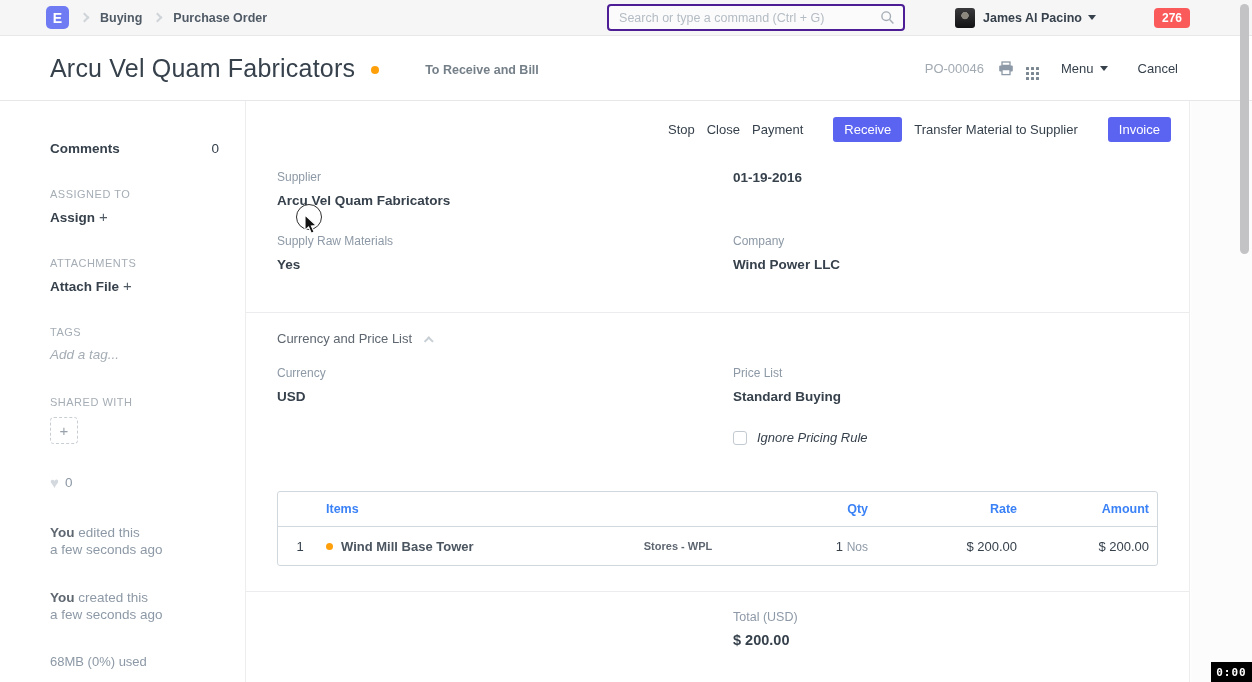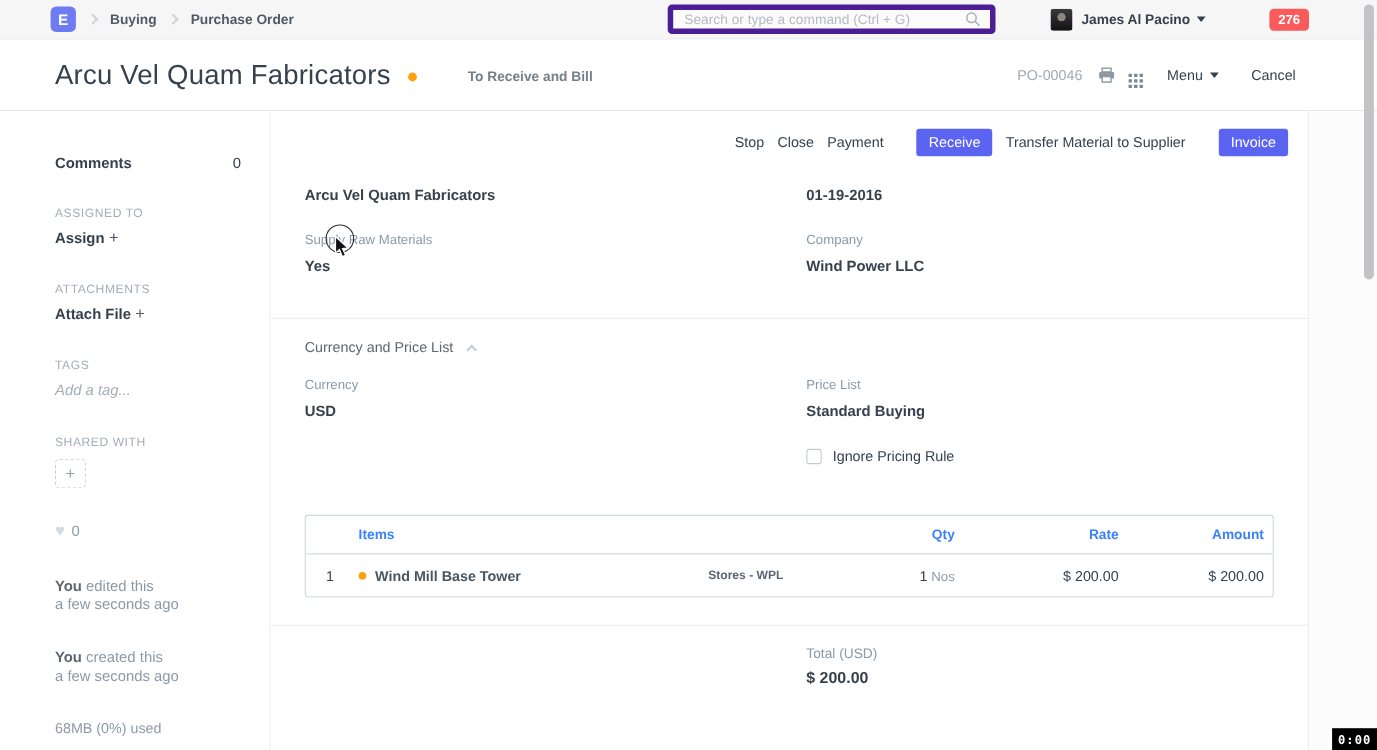--- a/index.html
+++ b/index.html
@@ -20,21 +20,21 @@
     color:#fff; font-weight:bold; font-size:14px;
     display:flex; align-items:center; justify-content:center; flex:0 0 auto;
   }
   .crumb-chev {
     width:7px; height:7px; border-top:2px solid #cfd4d9; border-right:2px solid #cfd4d9;
     transform:rotate(45deg); margin:0 12px; flex:0 0 auto;
   }
   .crumb { font-weight:bold; font-size:12.5px; color:#4f5a65; cursor:pointer; }
   .nav-spacer { flex:1; }
   .search-box {
-    width:298px; height:27px; border:5px solid #4c1d95; border-radius:4px;
+    width:298px; height:27px; border:2px solid #4c1d95; border-radius:4px;
     background:#fbfbfc; display:flex; align-items:center; padding:0 8px 0 10px;
     margin-right:50px;
   }
   .search-box input {
     flex:1; border:none; outline:none; background:transparent;
     font-family:inherit; font-size:12.5px; color:#5e6670;
   }
   .search-box input::placeholder { color:#b4bcc3; }
   .avatar {
     width:20px; height:20px; border-radius:3px; flex:0 0 auto;
@@ -124,21 +124,21 @@
   .divider2 { border-top:1px solid #ececee; margin-top:25px; }
   .section-head {
     margin-top:18px; padding:0 31px; display:flex; align-items:center; cursor:pointer;
   }
   .section-title { font-size:13px; color:#5e6670; }
   .chev-up {
     width:7px; height:7px; border-top:2px solid #c8cfd4; border-left:2px solid #c8cfd4;
     transform:rotate(45deg) translateY(1px); margin-left:14px; margin-top:3px;
   }
   .row-sec2 { margin-top:20px; }
-  .check-row { margin-top:26px; display:grid; grid-template-columns:456px 1fr; padding:0 31px; }
+  .check-row { margin-top:26px; display:grid; grid-template-columns:456px 1fr; padding:0 31px;font-style:italic; }
   .check-wrap { display:flex; align-items:center; grid-column:2; cursor:pointer; }
   .checkbox {
     width:14px; height:14px; border:1px solid #c3cad0; border-radius:3px;
     background:#fff; margin-right:10px;
   }
   .check-label { font-size:13px; color:#36414c; }
   
   .items-table {
     margin:46px 31px 0 31px; border:1px solid #d1d8dd; border-radius:3px;
   }
@@ -271,20 +271,21 @@
     <span class="tb-text">Stop</span>
     <span class="tb-text">Close</span>
     <span class="tb-text">Payment</span>
     <button class="tb-primary">Receive</button>
     <span class="tb-text">Transfer Material to Supplier</span>
     <button class="tb-primary">Invoice</button>
   </div>
 
   <div class="form-grid row1">
     <div>
+      <div class="f-label">Supplier</div>
       <div class="f-value">Arcu Vel Quam Fabricators</div>
     </div>
     <div>
       <div class="f-value">01-19-2016</div>
     </div>
   </div>
   <div class="form-grid row2">
     <div>
       <div class="f-label">Supply Raw Materials</div>
       <div class="f-value">Yes</div>

